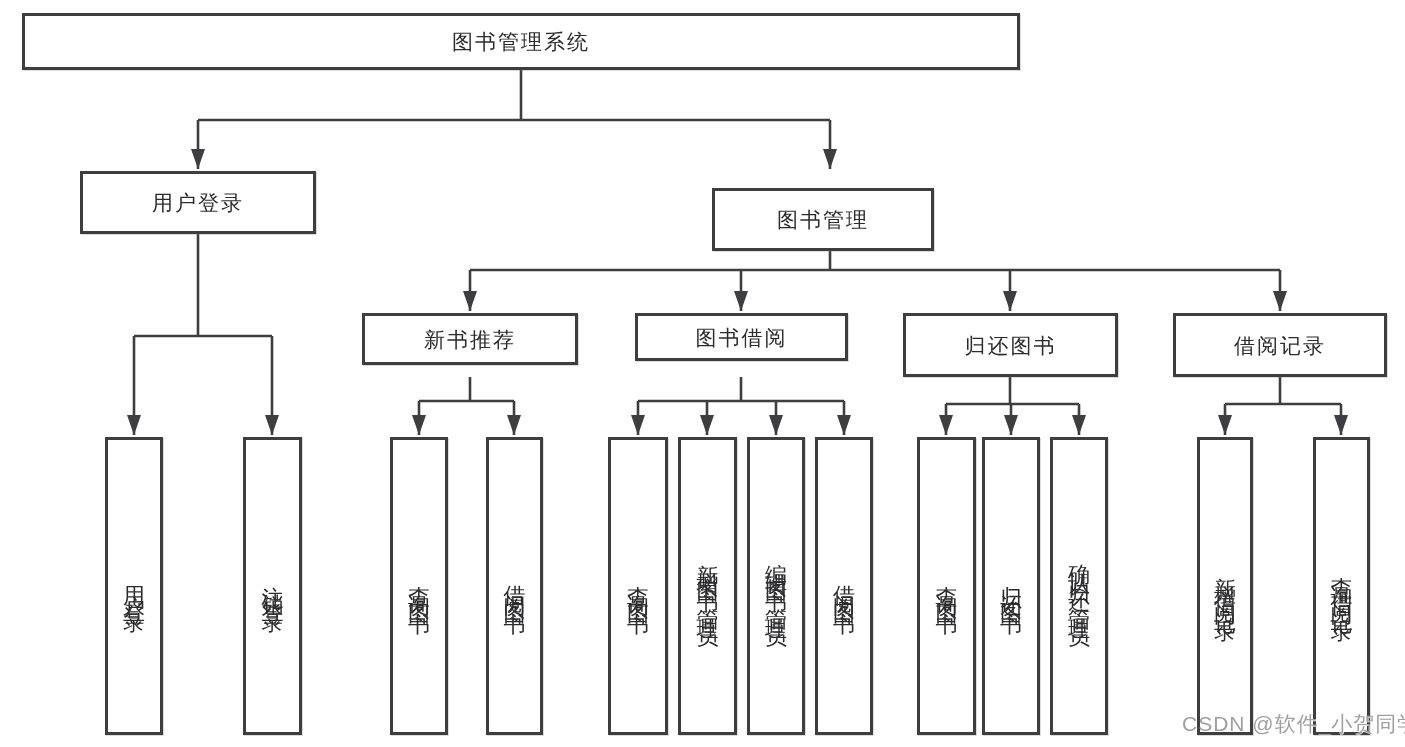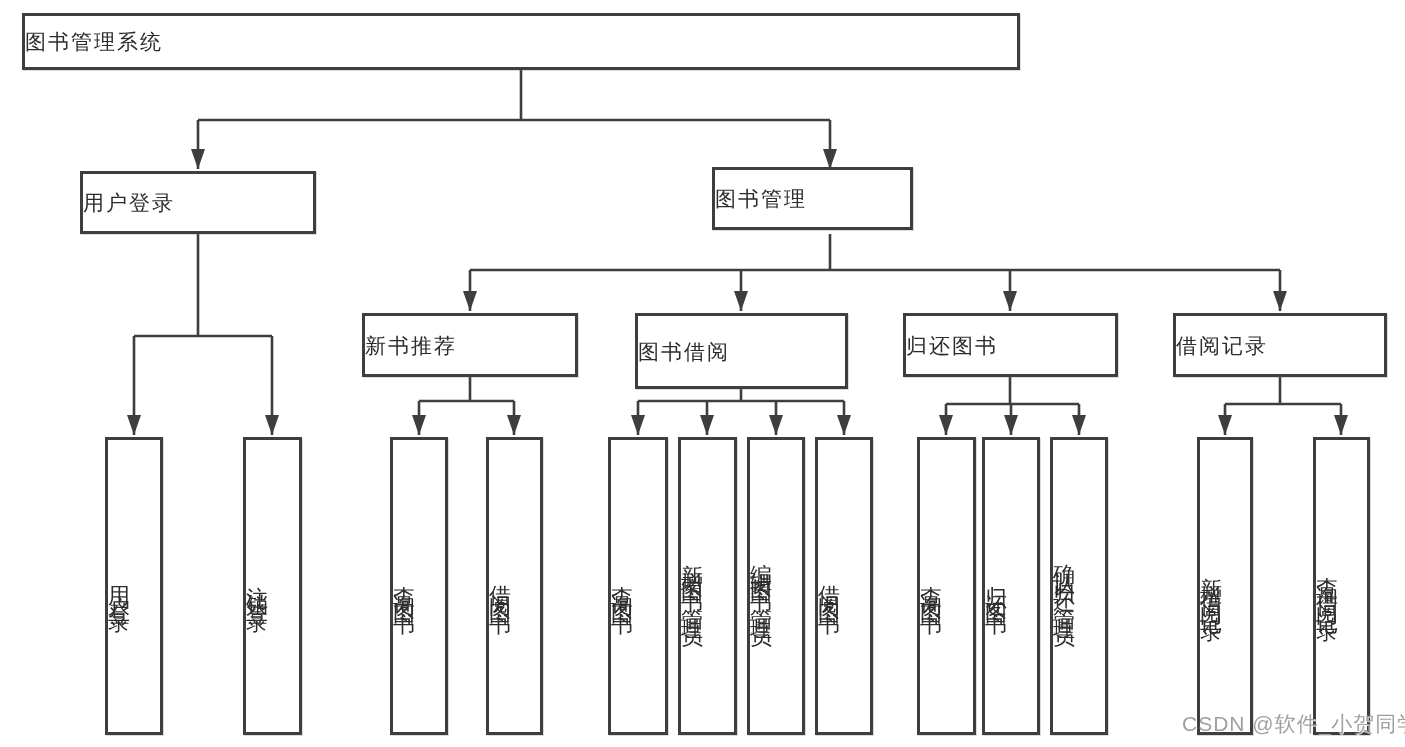--- a/index.html
+++ b/index.html
@@ -11,21 +11,21 @@
     overflow:hidden;
   }
   .edges { position:absolute; left:0; top:0; }
   .node {
     position:absolute;
     box-sizing:border-box;
     border:3px solid #3e3e40;
     background:#ffffff;
     display:flex;
     align-items:center;
-    justify-content:flex-start;
+    justify-content:center;
     color:#2c2c2e;
     box-shadow:1px 1px 0 rgba(130,130,130,0.28);
   }
   .node.h span {
     font-size:21px;
     letter-spacing:2px;
     white-space:nowrap;
     line-height:1;
   }
   .node.v span {
@@ -114,28 +114,28 @@
     </g>
   </svg>
 
   <div class="node h" style="left:22px;top:13px;width:998px;height:57px">
     <span>图书管理系统</span>
   </div>
 
   <div class="node h" style="left:80px;top:171px;width:236px;height:63px">
     <span>用户登录</span>
   </div>
-  <div class="node h" style="left:712px;top:167px;width:201px;height:63px">
+  <div class="node h" style="left:712px;top:188px;width:222px;height:63px">
     <span>图书管理</span>
   </div>
 
-  <div class="node h" style="left:362px;top:313px;width:216px;height:64px">
+  <div class="node h" style="left:362px;top:313px;width:216px;height:52px">
     <span>新书推荐</span>
   </div>
-  <div class="node h" style="left:635px;top:313px;width:213px;height:76px">
+  <div class="node h" style="left:635px;top:313px;width:213px;height:48px">
     <span>图书借阅</span>
   </div>
   <div class="node h" style="left:903px;top:313px;width:215px;height:64px">
     <span>归还图书</span>
   </div>
   <div class="node h" style="left:1173px;top:313px;width:214px;height:64px">
     <span>借阅记录</span>
   </div>
 
   <div class="node v" style="left:105px;top:437px;width:58px;height:298px">

